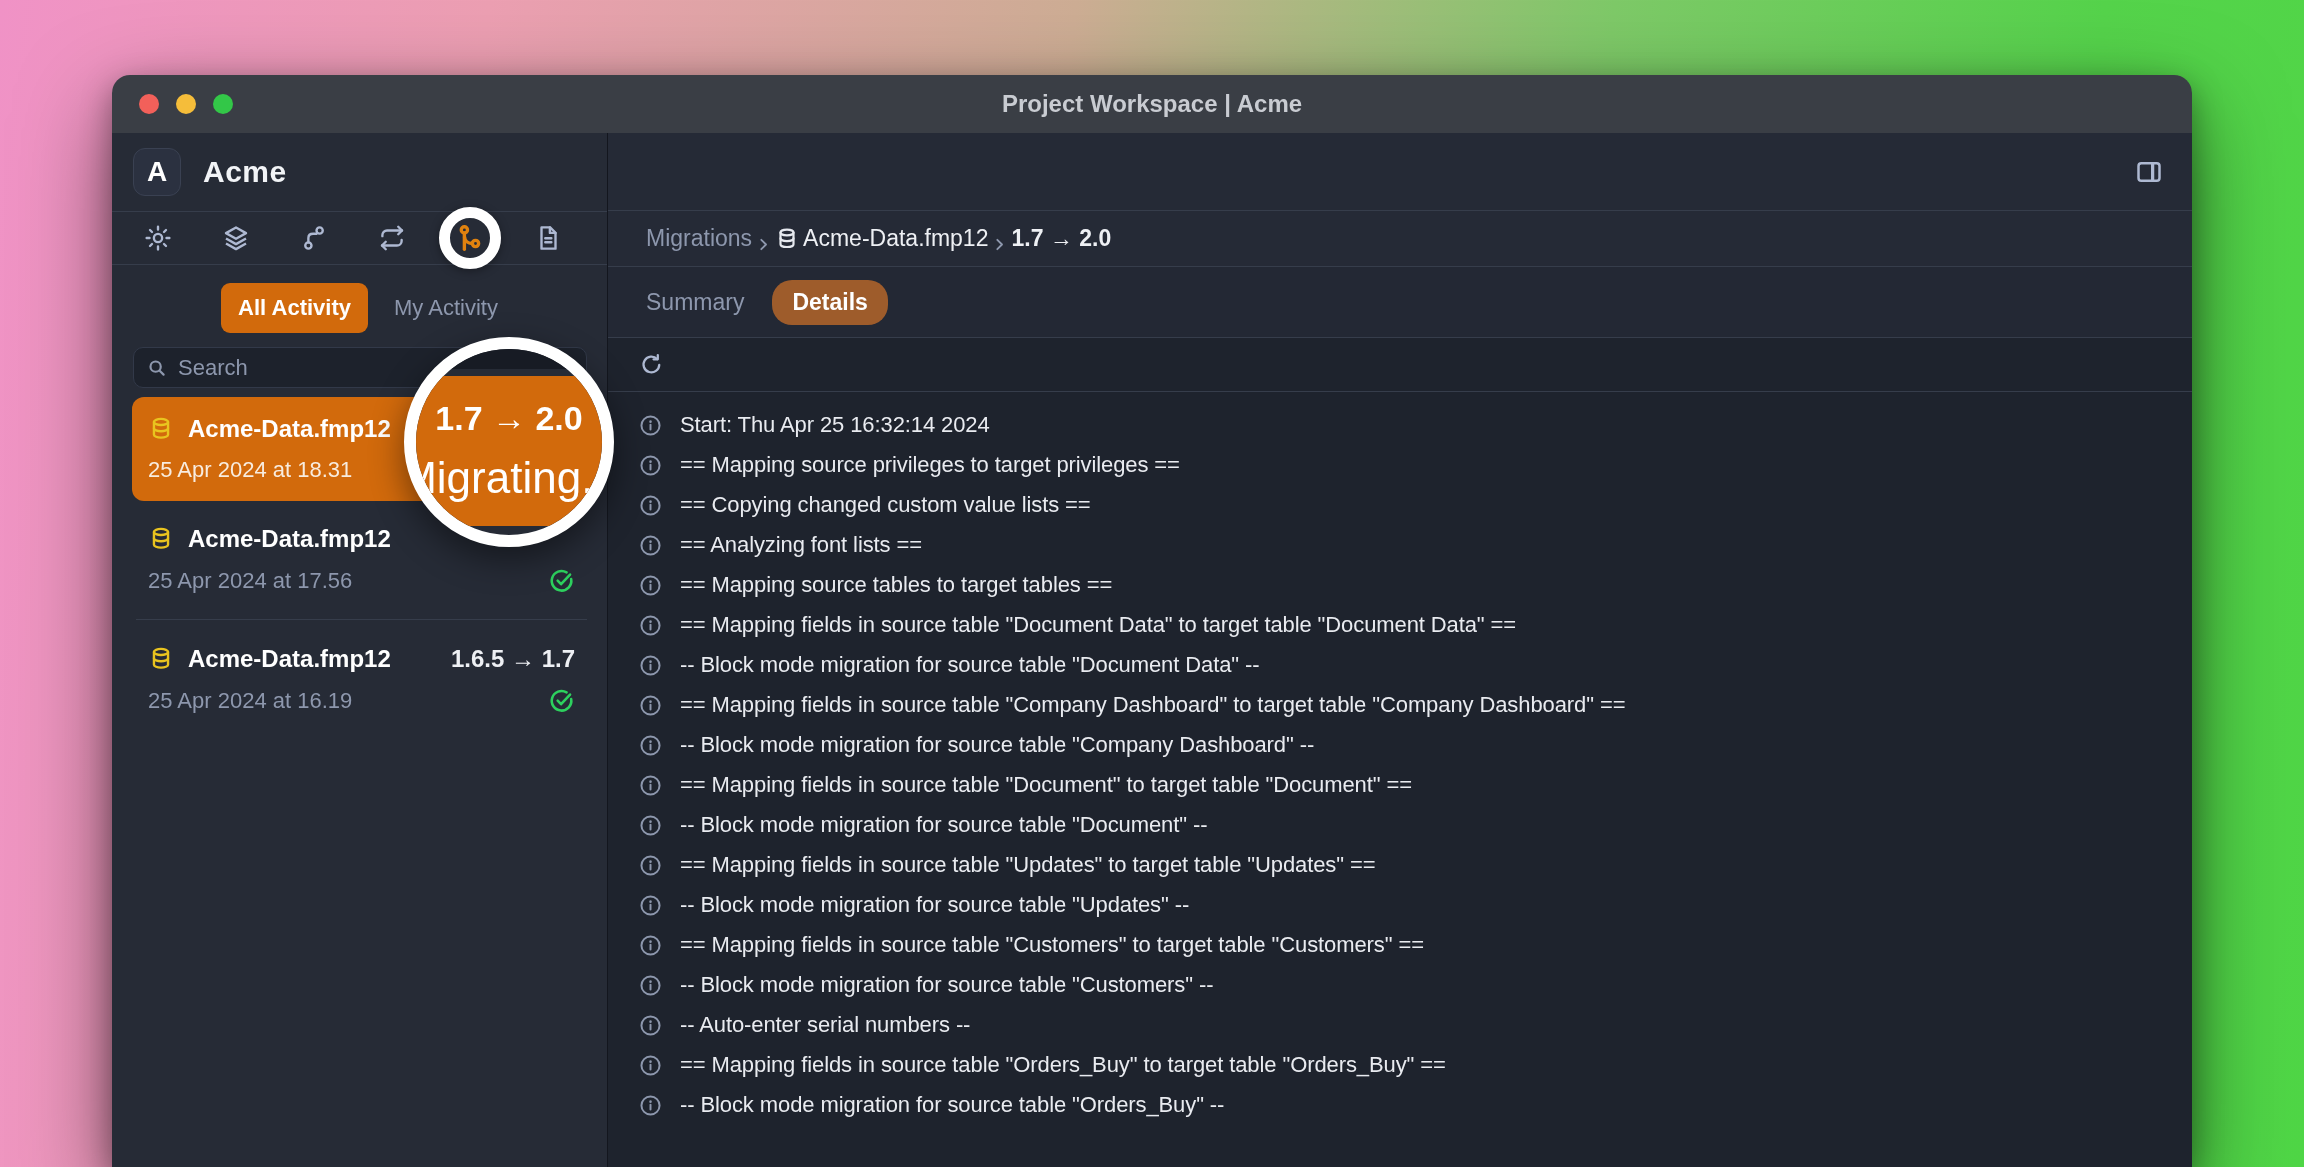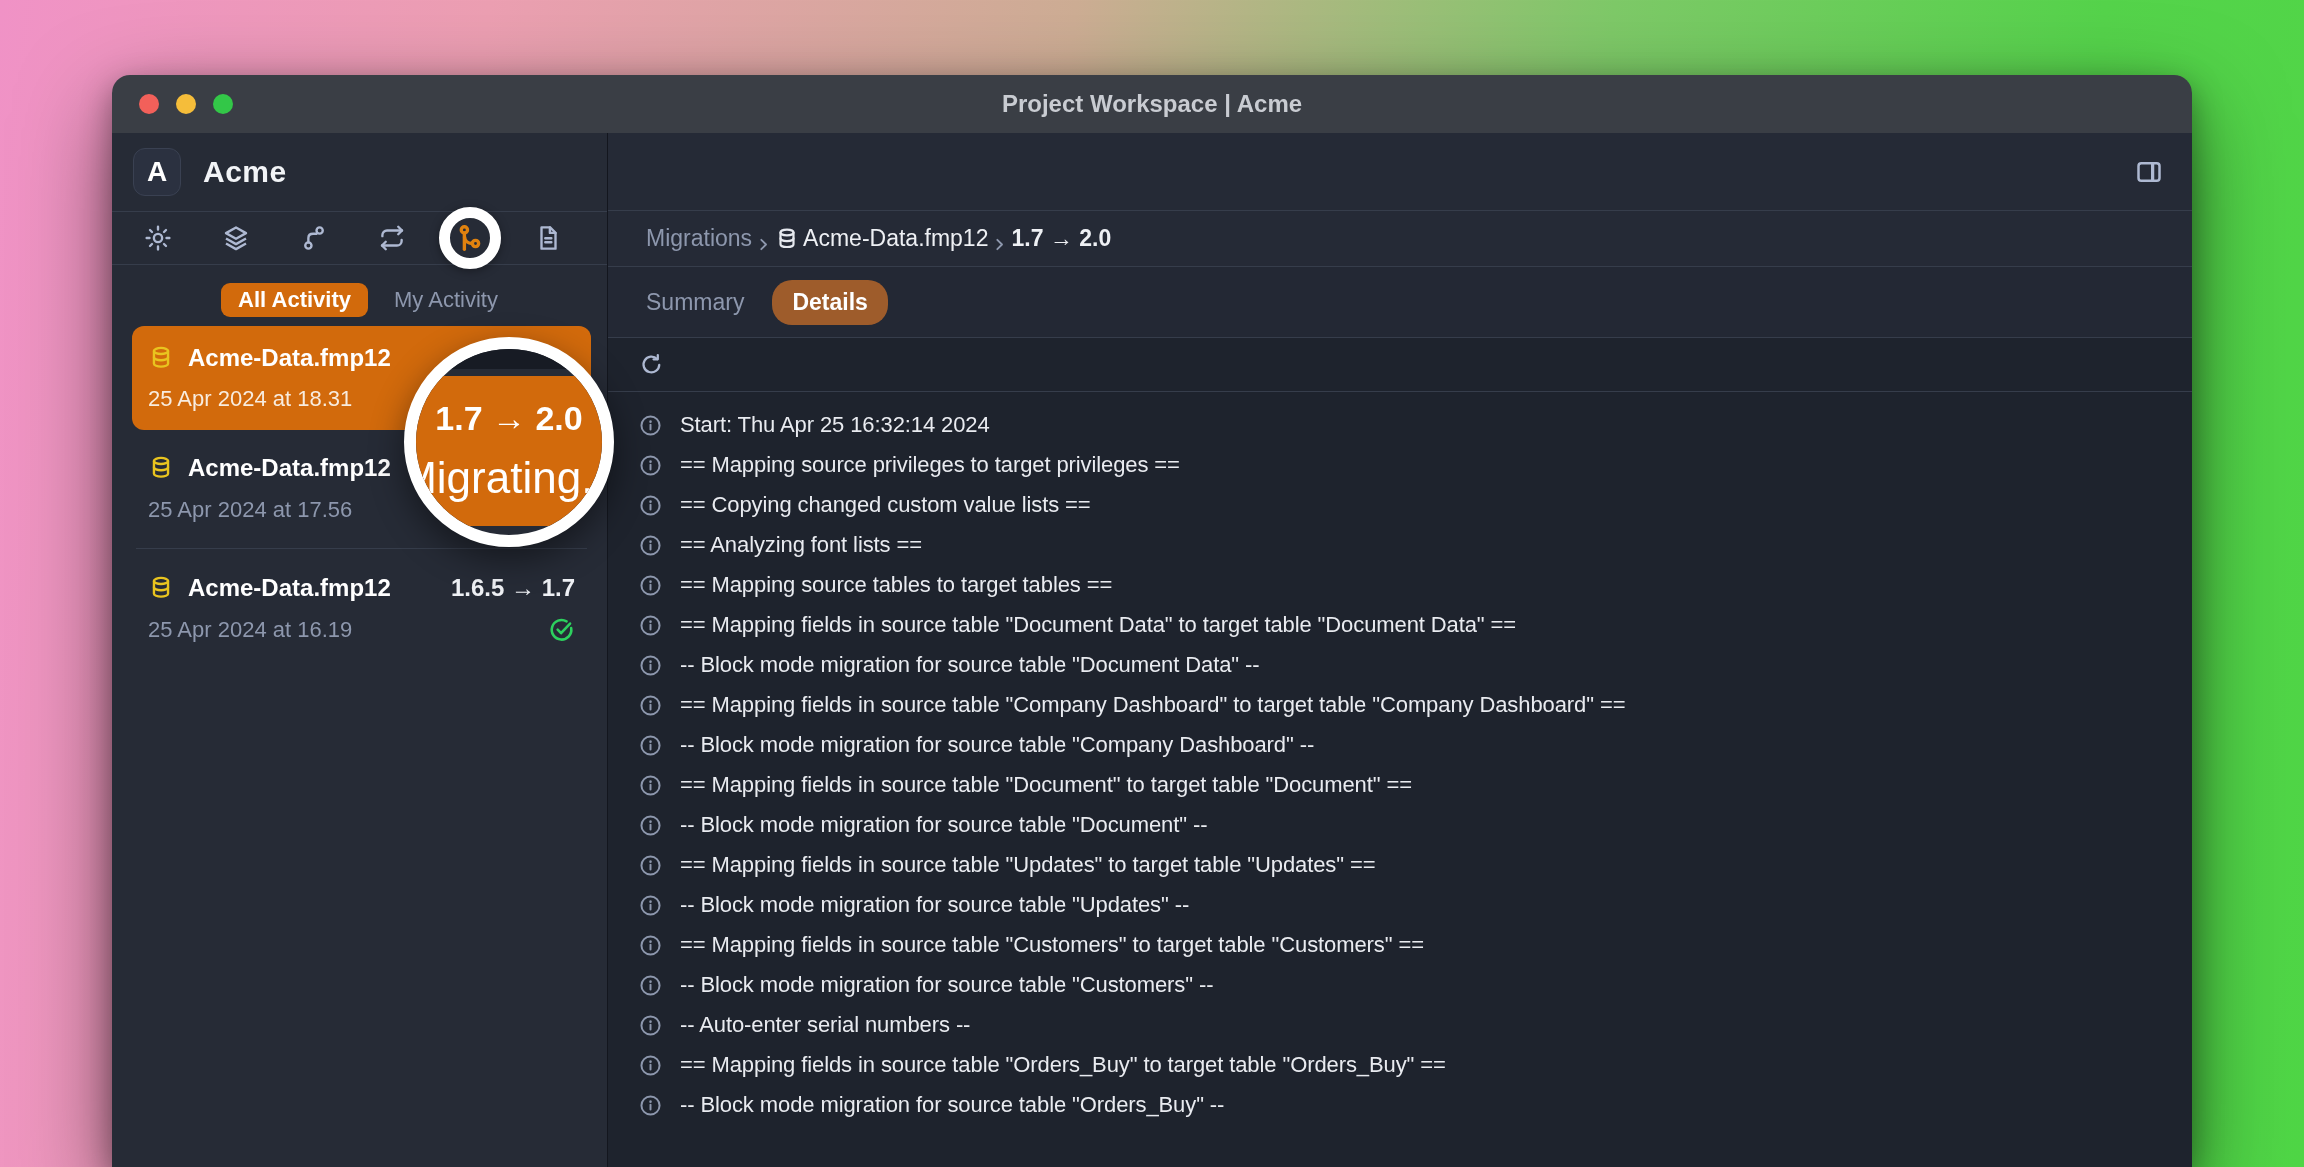--- a/index.html
+++ b/index.html
@@ -30,21 +30,21 @@
   .icon-row { height:53px; flex:0 0 auto; display:flex; align-items:center; justify-content:space-between;
     padding:0 44px 0 31px; border-bottom:1px solid #363d4b; }
   .nav-icon { width:30px; height:30px; color:#aeb9d2; display:flex; cursor:pointer; }
   .nav-icon svg { width:100%; height:100%; }
   .nav-icon.active { color:#e0820f; }
   .icon-wrap { position:relative; display:flex; }
   .ring { position:absolute; left:50%; top:50%; transform:translate(-50%,-50%); width:62px; height:62px;
     border:11px solid #fff; border-radius:50%; box-shadow:0 2px 10px rgba(0,0,0,.35); pointer-events:none; }
   
   .filter-row { padding-top:18px; display:flex; align-items:center; justify-content:center; gap:26px; }
-  .pill { background:#d26a0c; color:#fff; font-weight:bold; font-size:22px; padding:4px 17px; border-radius:9px; cursor:pointer; }
+  .pill { background:#d26a0c; color:#fff; font-weight:bold; font-size:22px; padding:12px 17px; border-radius:9px; cursor:pointer; }
   .filter-alt { color:#8d97ad; font-size:22px; cursor:pointer; }
   
   .search { margin:14px 20px 0 21px; height:41px; background:#1d222c; border:1px solid #323949; border-radius:10px;
     display:flex; align-items:center; padding:0 12px; gap:10px; }
   .search svg { width:22px; height:22px; color:#8d97ad; flex:0 0 auto; }
   .search input { background:transparent; border:none; outline:none; color:#cdd3de; font-size:22px; width:100%; font-family:inherit; }
   .search input::placeholder { color:#8d97ad; }
   
   .list { padding:9px 16px 0 20px; position:relative; }
   .item { border-radius:12px; padding:18px 16px; cursor:pointer; }
@@ -188,20 +188,27 @@
               <path d="M9.8 12.2h4.9M9.8 15.4h4.9"></path>
           </svg>
         </span>
       </div>
 
       <div class="filter-row">
         <span class="pill">All Activity</span>
         <span class="filter-alt">My Activity</span>
       </div>
 
+      <div class="search">
+        <svg viewBox="0 0 24 24" fill="none" stroke="currentColor" stroke-width="2.4" stroke-linecap="round">
+          <circle cx="10.5" cy="10.5" r="5.6"></circle>
+            <path d="M14.9 14.9 19.2 19.2"></path>
+        </svg>
+        <input type="text" placeholder="Search" style="">
+      </div>
 
       <div class="list">
         <div class="item item-active">
           <div class="row1">
             <span class="db-icon"><svg viewBox="0 0 24 24">
                   <use href="#i-db"></use>
                 </svg></span>
             <span class="item-name">Acme-Data.fmp12</span>
           </div>
           <div class="row2">

